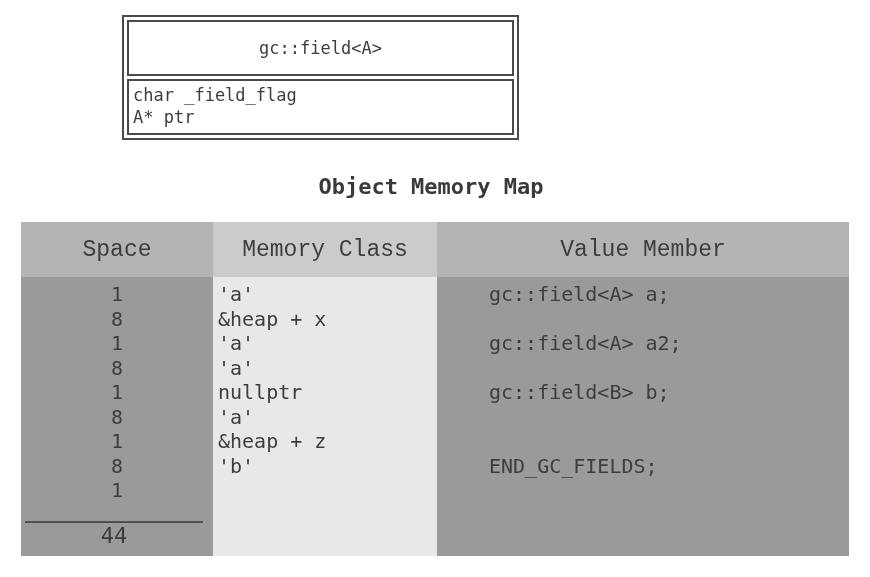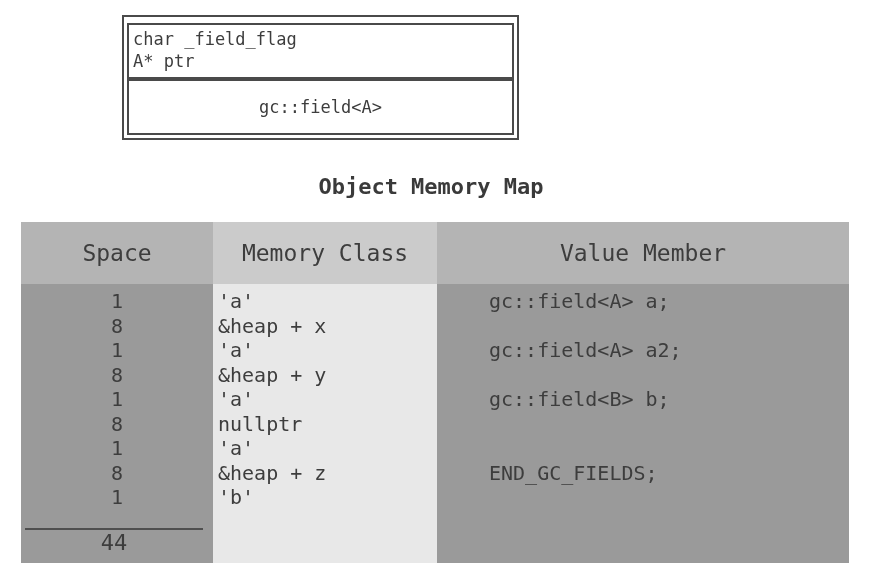--- a/index.html
+++ b/index.html
@@ -56,21 +56,21 @@
     color: #3a3a3a;
   }
 
   
   .map-table {
     position: absolute;
     left: 21px;
     top: 222px;
     width: 828px;
   }
-  .header-row { display: flex; height: 62px; }
+  .header-row { display: flex; height: 55px; font-family: Liberation Mono, monospace; }
   .hdr {
     display: flex;
     align-items: center;
     justify-content: center;
     font-size: 23px;
     color: #3d3d3d;
   }
   .w-space  { width: 192px; }
   .w-value  { width: 224px; }
   .w-member { width: 412px; }
@@ -105,26 +105,26 @@
     font-size: 22px;
     line-height: 26px;
   }
 </style>
 </head>
 <body>
 
 <div class="canvas">
 
   <div class="class-box">
+    <div class="cell cell-title">
+      <span>gc::field&lt;A&gt;</span>
+    </div>
     <div class="cell cell-members">
       <div class="member-line">char _field_flag</div>
       <div class="member-line">A* ptr</div>
-    </div>
-    <div class="cell cell-title">
-      <span>gc::field&lt;A&gt;</span>
     </div>
   </div>
 
   <div class="map-title">Object Memory Map</div>
 
   <div class="map-table">
 
     <div class="header-row">
       <div class="hdr hdr-space w-space">Space</div>
       <div class="hdr hdr-value w-value">Memory Class</div>
@@ -144,21 +144,20 @@
         <div class="line">8</div>
         <div class="line">1</div>
         <div class="sum-rule"></div>
         <div class="sum-total">44</div>
       </div>
 
       <div class="bodycol bodycol-value w-value">
         <div class="line">'a'</div>
         <div class="line">&amp;heap + x</div>
         <div class="line">'a'</div>
-        <div class="line">&amp;heap + y</div>
         <div class="line">'a'</div>
         <div class="line">nullptr</div>
         <div class="line">'a'</div>
         <div class="line">&amp;heap + z</div>
         <div class="line">'b'</div>
       </div>
 
       <div class="bodycol bodycol-member w-member">
         <div class="line">gc::field&lt;A&gt; a;</div>
         <div class="line"></div>

